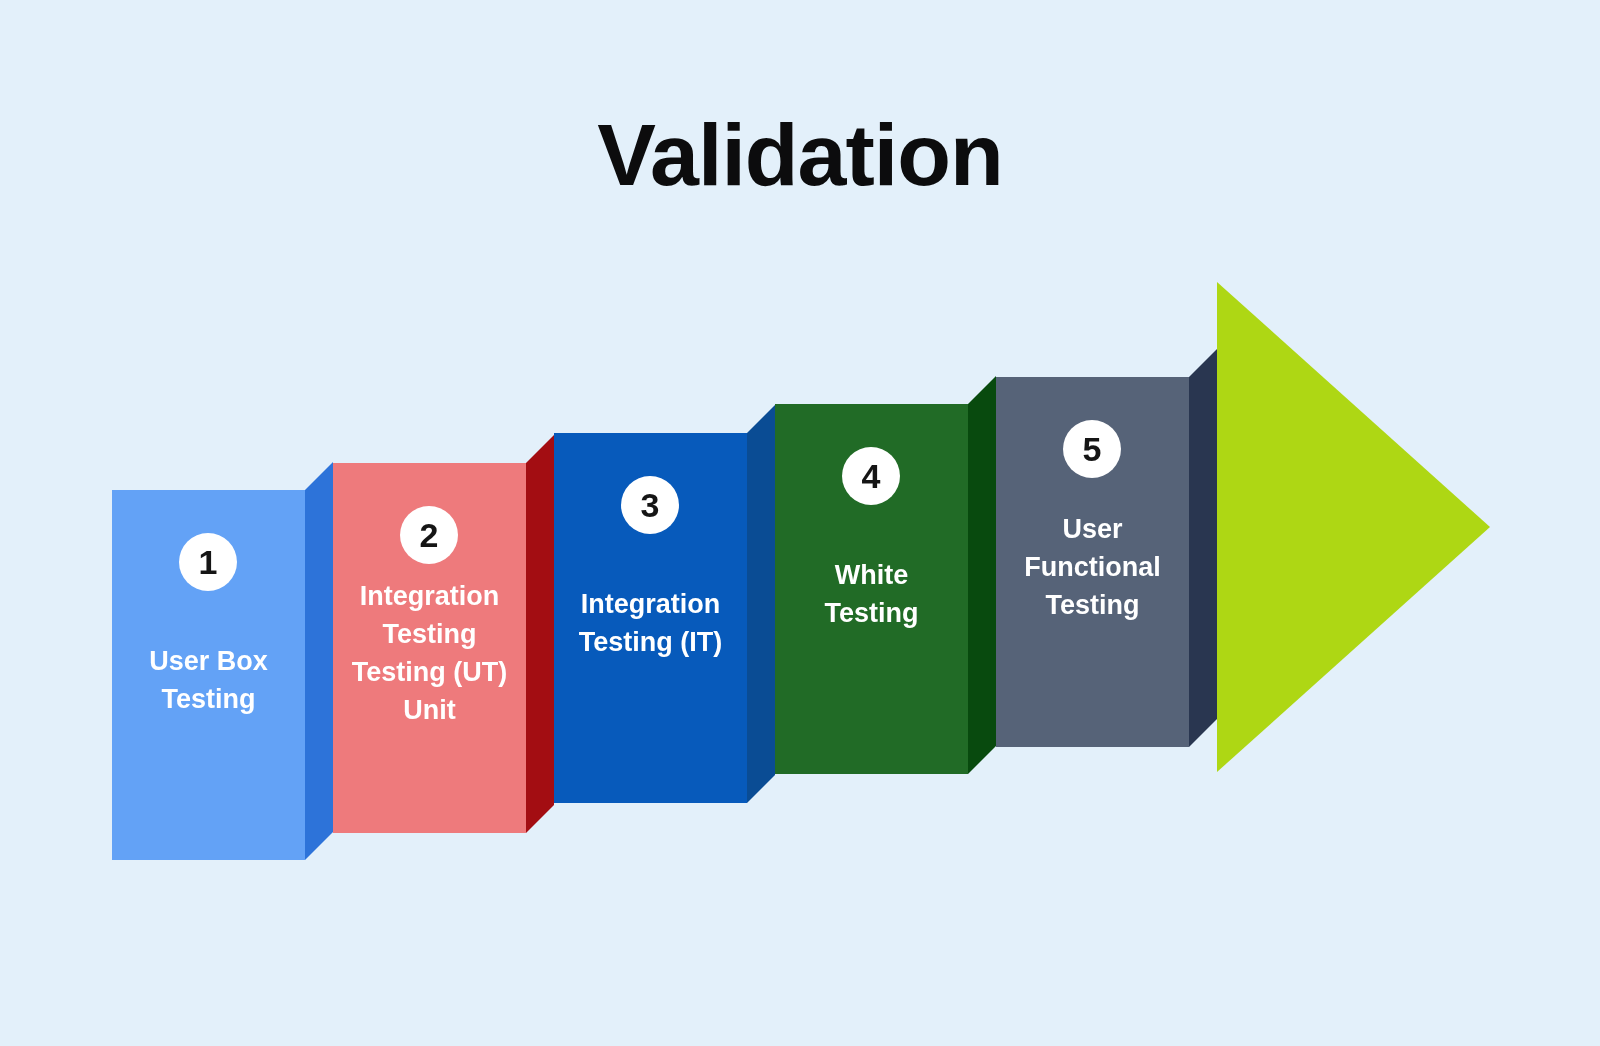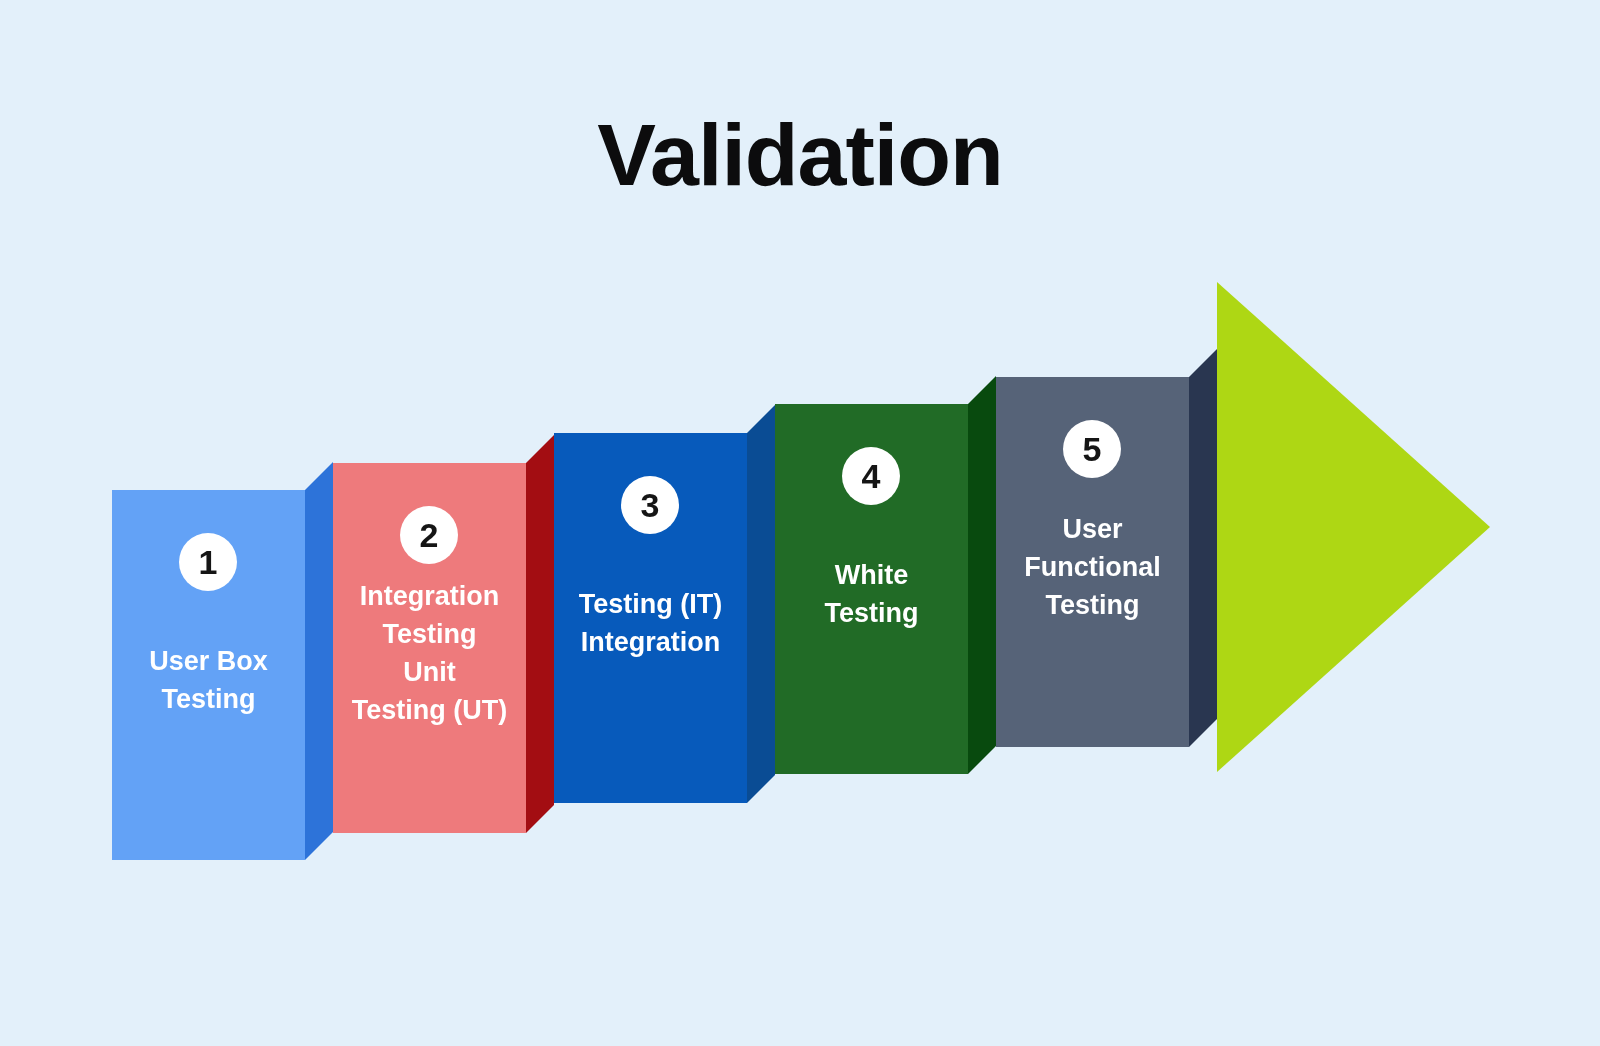--- a/index.html
+++ b/index.html
@@ -79,35 +79,35 @@
 
   <div class="block">
     <div class="side" style="left: 526px; top: 435px; background-color: rgb(163, 13, 18);"></div>
     <div class="front" style="left: 333px; top: 463px; background-color: rgb(238, 122, 124);">
       <div class="badge">
         <span>2</span>
       </div>
       <div class="label">
         <div>Integration</div>
         <div>Testing</div>
+        <div>Testing (UT)</div>
         <div>Unit</div>
-        <div>Testing (UT)</div>
       </div>
     </div>
   </div>
 
   <div class="block">
     <div class="side" style="left: 747px; top: 405px; background-color: rgb(10, 76, 148);"></div>
     <div class="front" style="left: 554px; top: 433px; background-color: rgb(7, 90, 187);">
       <div class="badge">
         <span>3</span>
       </div>
       <div class="label">
+        <div>Integration</div>
         <div>Testing (IT)</div>
-        <div>Integration</div>
       </div>
     </div>
   </div>
 
   <div class="block">
     <div class="side" style="left: 968px; top: 376px; background-color: rgb(8, 74, 14);"></div>
     <div class="front" style="left: 775px; top: 404px; background-color: rgb(33, 107, 38);">
       <div class="badge">
         <span>4</span>
       </div>

